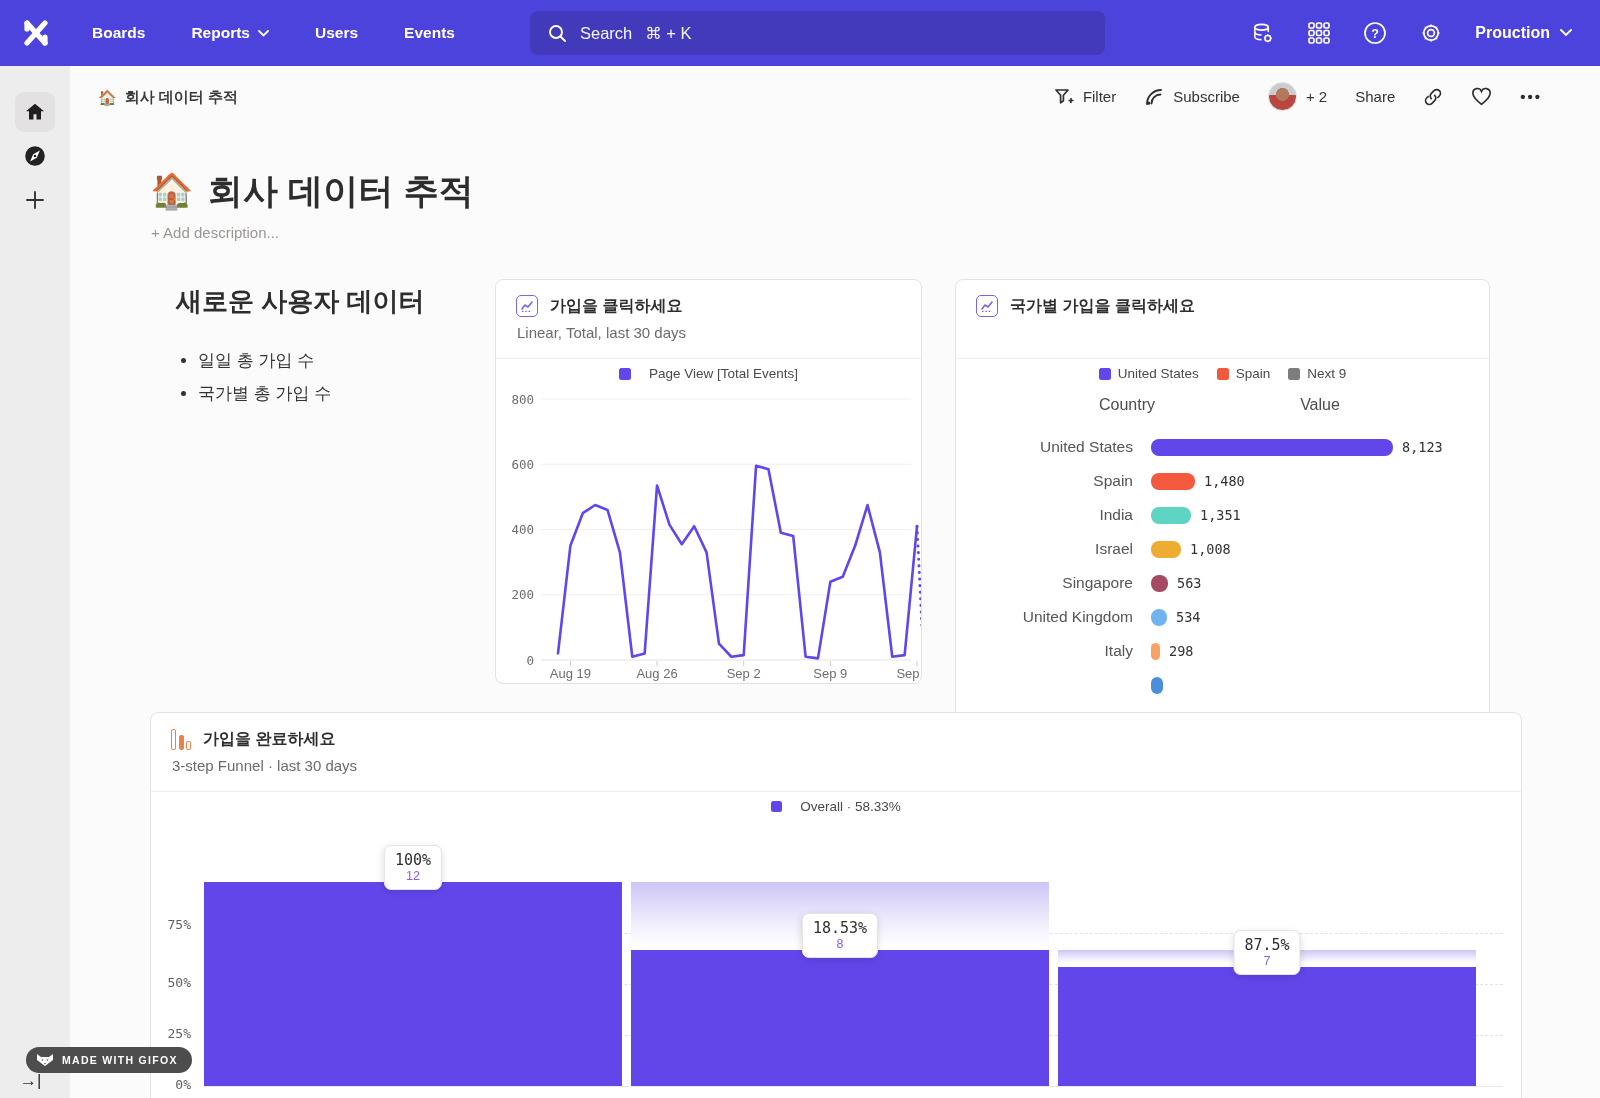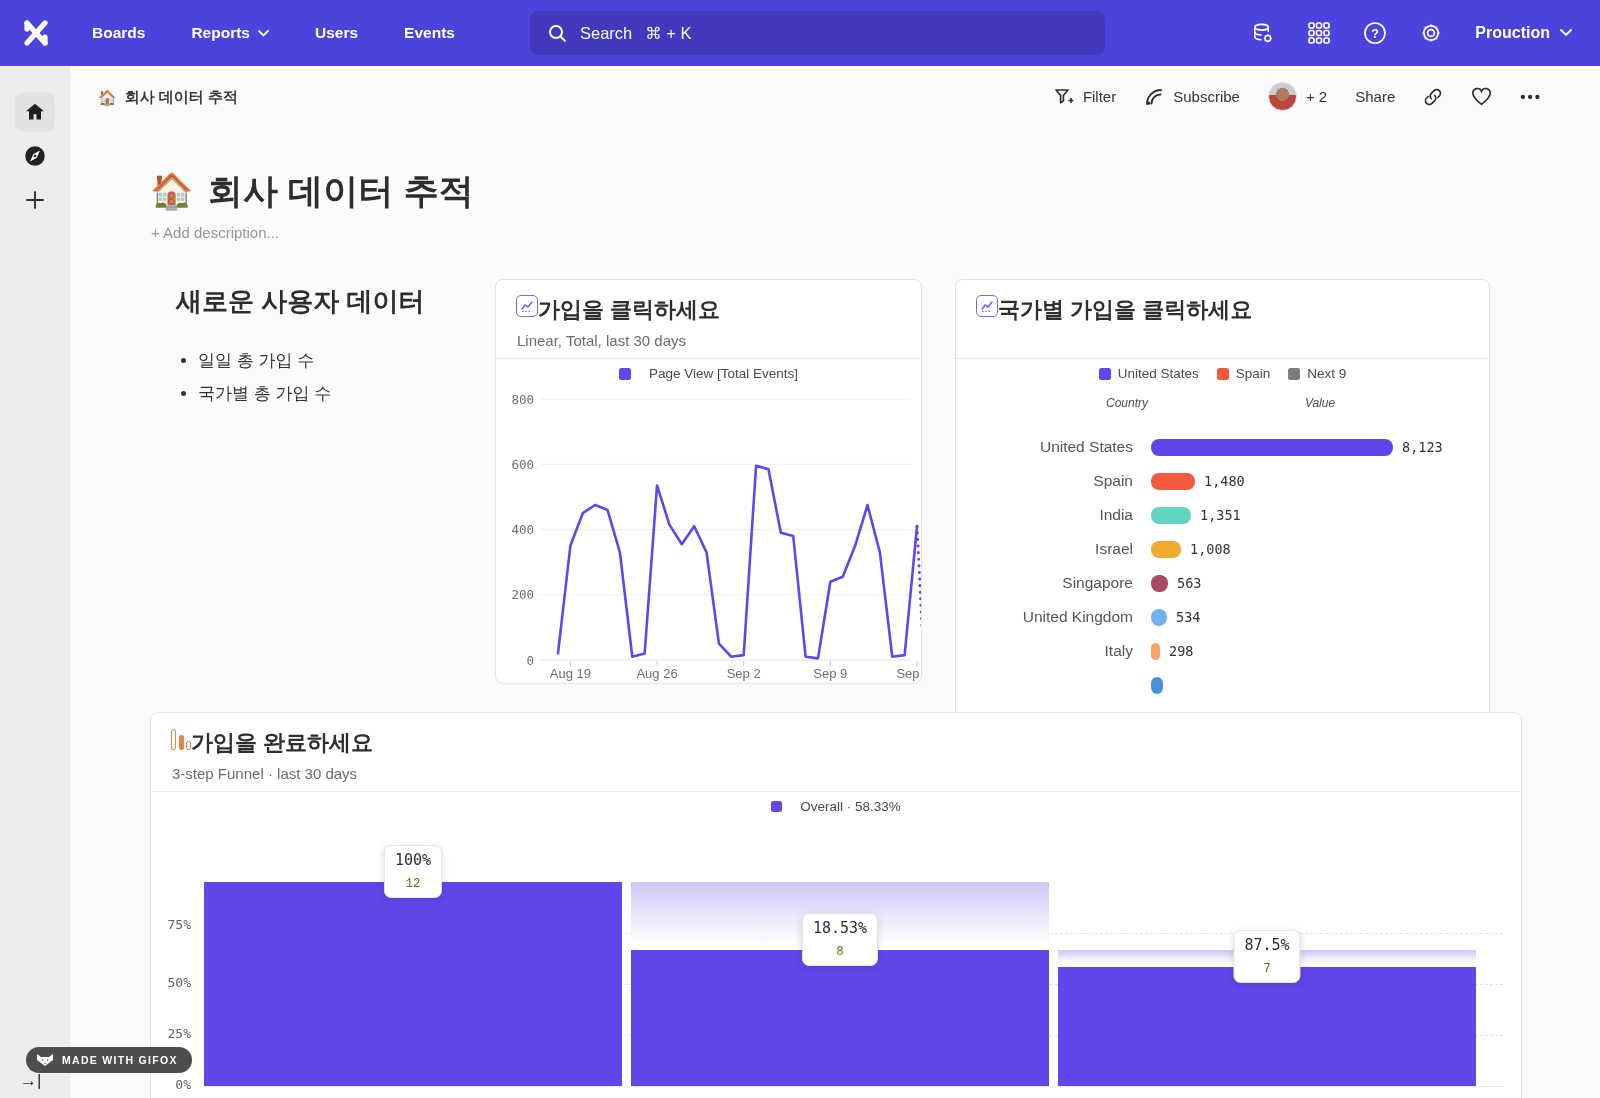--- a/index.html
+++ b/index.html
@@ -42,51 +42,51 @@
 
   
   .text-block { position:absolute; left:176px; top:284px; width:300px; }
   .text-block h2 { font-size:26px; font-weight:700; color:#2d2d2d; }
   .text-block ul { margin:30px 0 12px 22px; }
   .text-block li { font-size:17px; color:#333; margin-bottom:10px; }
 
   
   .card { position:absolute; background:#fff; border:1px solid #e5e2e2; border-radius:8px; overflow:hidden; }
   .card-head { padding:15px 20px 0; }
-  .card-title { display:flex; gap:0; font-size:22px; font-weight:700; color:#2e2e2e; }
+  .card-title { display:flex; align-items:center; gap:12px; font-size:16px; font-weight:700; color:#2e2e2e; }
   .card-sub { margin:7px 0 0 1px; font-size:15px; color:#6d6a6a; }
   .card-div { position:absolute; left:0; right:0; top:78px; border-top:1px solid #efecec; }
   .chip-icon { width:22px; height:22px; border:1.6px solid #7c63ee; border-radius:5px; display:flex; align-items:center; justify-content:center; flex:none; }
   .legend-row { position:absolute; top:86px; left:0; right:0; display:flex; justify-content:center; align-items:center; gap:18px; font-size:13.5px; color:#4a4a4a; }
   .sq { width:12px; height:12px; border-radius:2.5px; display:inline-block; flex:none; }
 
   #line-card  { left:495px; top:279px; width:427px; height:405px; }
   #line-svg { position:absolute; left:0; top:104px; }
   .ax { font-family:"DejaVu Sans Mono",monospace; font-size:12.5px; fill:#6e6e6e; }
   .axx { font-size:13px; fill:#6e6e6e; font-family:"Liberation Sans",sans-serif; }
 
   #country-card { left:955px; top:279px; width:535px; height:526px; }
-  .c-headers { position:absolute; top:116px; left:0; right:0; height:22px; font-size:12px; color:#4c4c4c;font-style:italic; }
+  .c-headers { position:absolute; top:116px; left:0; right:0; height:22px; font-size:16px; color:#4c4c4c; }
   .c-headers span { position:absolute; width:110px; text-align:center; }
   #country-rows { position:absolute; top:150px; left:0; right:0; }
   .c-row { height:34px; display:flex; align-items:center; }
   .c-label { width:195px; text-align:right; padding-right:18px; font-size:15.5px; color:#555; flex:none; }
   .c-bar { height:17px; border-radius:8px; flex:none; cursor:pointer; }
   .c-val { margin-left:9px; font-family:"DejaVu Sans Mono",monospace; font-size:13.5px; color:#333; }
 
   #funnel-card { left:150px; top:712px; width:1372px; height:430px; }
   .f-grid { position:absolute; left:53px; right:18px; border-top:1px dashed #e3e1ee; }
   .f-grid.zero { border-top:1px solid #e8e6e6; }
   .f-ylab { position:absolute; left:0; width:40px; text-align:right; font-family:"DejaVu Sans Mono",monospace; font-size:13px; color:#5f5f5f; }
   .f-bar { position:absolute; background:#6246ea; cursor:pointer; }
   .f-drop { position:absolute; background:linear-gradient(180deg,#cdc5f7 0%,#eeebfc 60%,#ffffff 100%); }
   .f-badge { position:absolute; transform:translateX(-50%); background:#fff; border:1px solid #e6e3e3; border-radius:7px;
     box-shadow:0 2px 7px rgba(0,0,0,.13); padding:5px 10px 6px; text-align:center; z-index:5; }
   .f-badge .p { font-family:"DejaVu Sans Mono",monospace; font-size:15px; color:#2f2f2f; }
-  .f-badge .c { font-family:Liberation Mono, monospace; font-size:12.5px; color:#4d7c0f; margin-top:8px; }
+  .f-badge .c { font-family:Liberation Sans, sans-serif; font-size:12.5px; color:#8b5cf6; margin-top:0; }
   .funnel-icon { display:flex; align-items:flex-end; gap:2.5px; height:22px; flex:none; }
   .funnel-icon i { display:block; width:5px; border:1.5px solid #e8834e; border-radius:2px; background:#fff; }
   .funnel-icon i:nth-child(2){ background:#e8834e; }
 
   
   .gifox { position:absolute; left:26px; top:1047px; height:26px; background:#4d4d4d; border-radius:13px;
     display:flex; align-items:center; gap:8px; padding:0 14px 0 10px; z-index:40; }
   .gifox span { color:#fff; font-size:10.5px; font-weight:700; letter-spacing:1.3px; }
 </style>
 </head>

